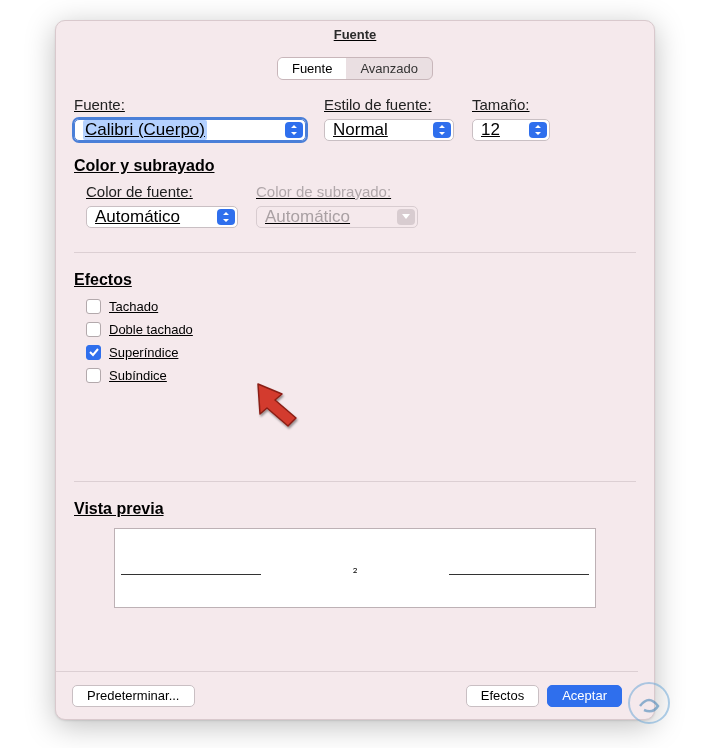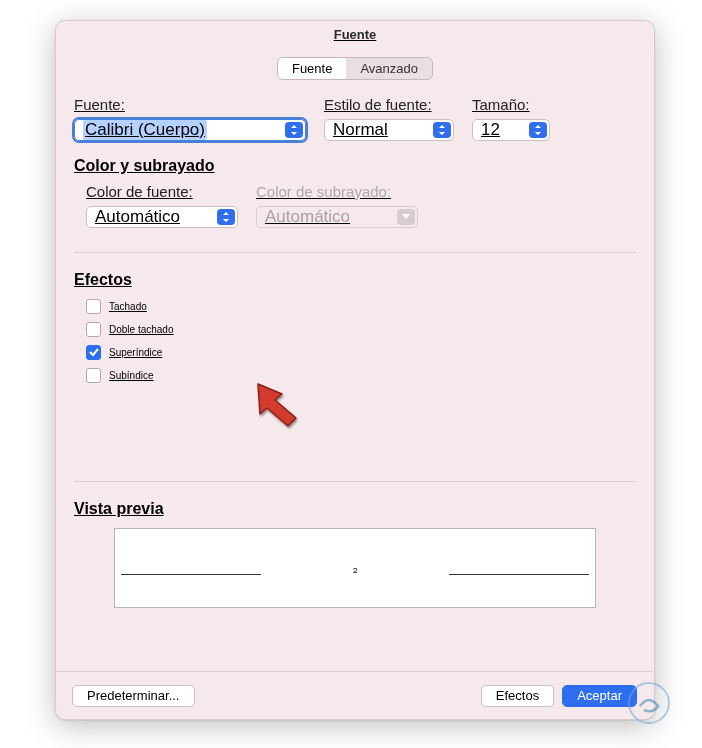--- a/index.html
+++ b/index.html
@@ -128,21 +128,21 @@
     display:flex; gap:18px; align-items:center;
     margin-left: 12px;
   }
 
   .effects-grid {
     display: flex;
     margin-left: 12px;
     margin-top: 6px;
   }
   .eff-col { width: 250px; display:flex; flex-direction:column; gap:8px; }
-  .check-item { display: flex; align-items: center; gap: 8px; font-size: 10px; }
+  .check-item { display: flex; gap: 8px; font-size: 13px; }
   .checkbox {
     width: 15px;
     height: 15px;
     border: 1px solid #b3a9ac;
     border-radius: 3px;
     background: #fff;
     display: flex;
     align-items: center;
     justify-content: center;
   }
@@ -169,21 +169,21 @@
     position: absolute;
     left: 50%;
     transform: translateX(-50%);
     bottom: 32px;
     font-size: 9px;
     font-family: Calibri, Arial, sans-serif;
   }
 
   .footer {
     position: absolute;
-    left: 0; right: 1px; bottom: 0;
+    left: 0; right: 16px; bottom: 0;
     height: 48px;
     border-top: 1px solid #dccfd3;
     display: flex;
     align-items: center;
     padding: 0 16px;
     gap: 8px;
   }
   .btn {
     height: 22px;
     padding: 0 14px;

